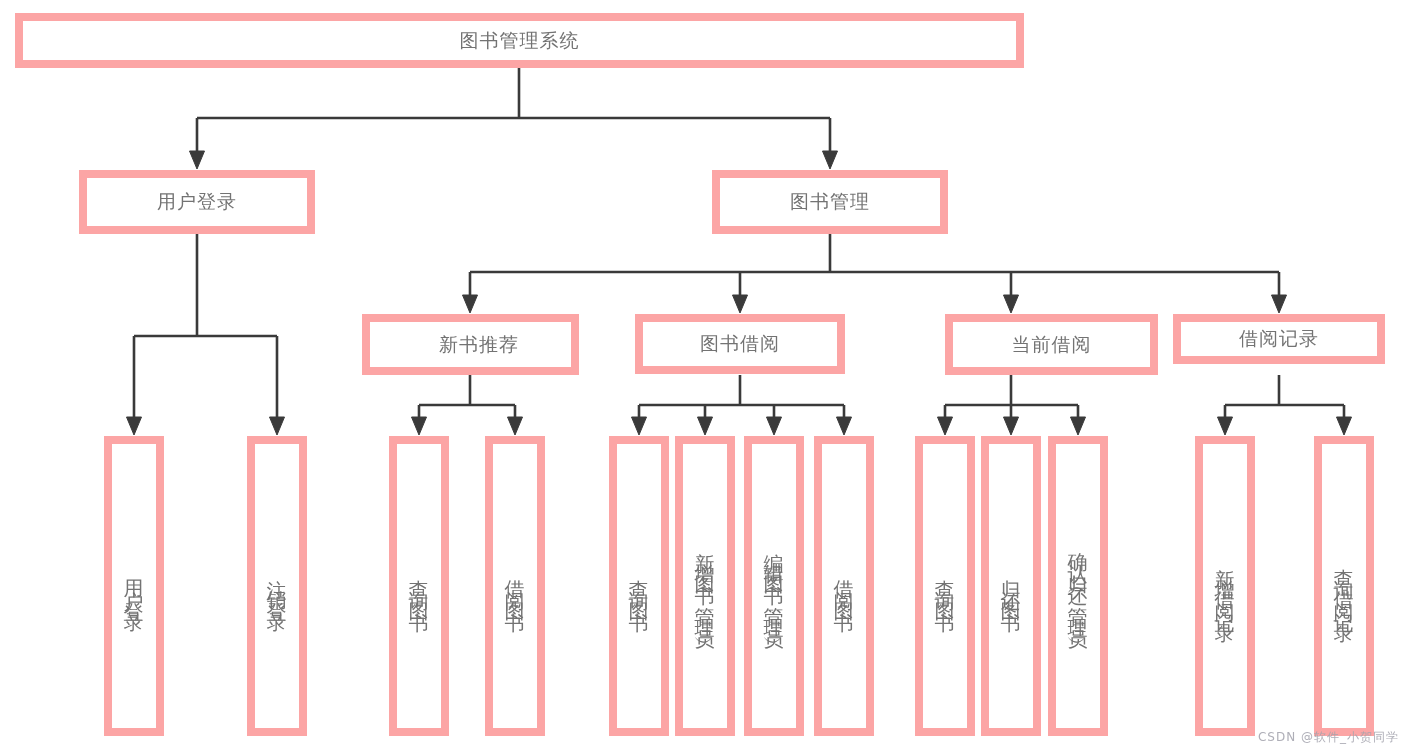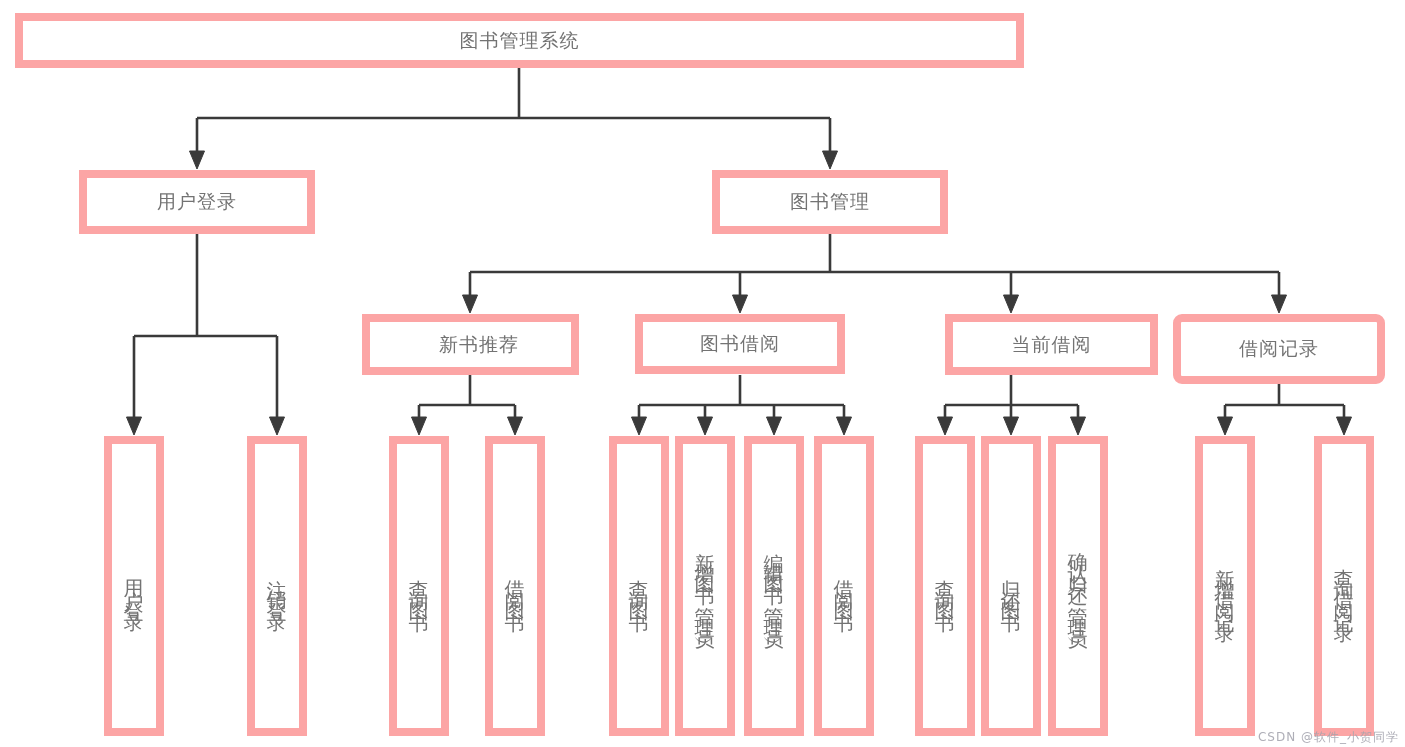--- a/index.html
+++ b/index.html
@@ -41,21 +41,21 @@
   }
   
   .n-root   { left: 15px;  top: 13px;  width: 1009px; height: 55px; }
   
   .n-ulogin { left: 79px;  top: 170px; width: 236px; height: 64px; }
   .n-bmgmt  { left: 712px; top: 170px; width: 236px; height: 64px; }
   
   .n-rec    { left: 362px; top: 314px; width: 217px; height: 61px; padding-left: 17px; }
   .n-borrow { left: 635px; top: 314px; width: 210px; height: 60px; }
   .n-cur    { left: 905px; top: 314px; width: 213px; height: 61px; margin-left: 40px; }
-  .n-rcd    { left: 1173px;top: 314px; width: 212px; height: 70px; border-radius: 9px; }
+  .n-rcd    { left: 1173px;top: 314px; width: 212px; height: 50px; }
   
   .leaf { top: 436px; width: 60px; height: 300px; }
   .l-1  { left: 104px; }
   .l-2  { left: 247px; }
   .l-3  { left: 389px; }
   .l-4  { left: 485px; }
   .l-5  { left: 609px; }
   .l-6  { left: 675px; }
   .l-7  { left: 744px; }
   .l-8  { left: 814px; }

